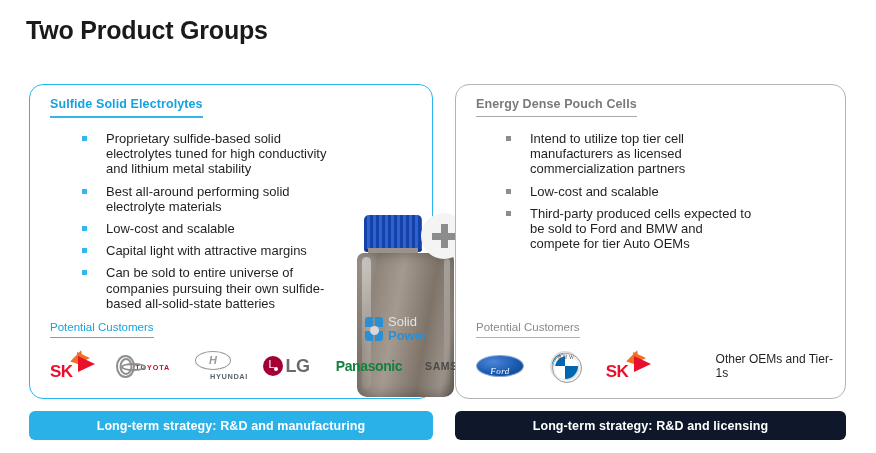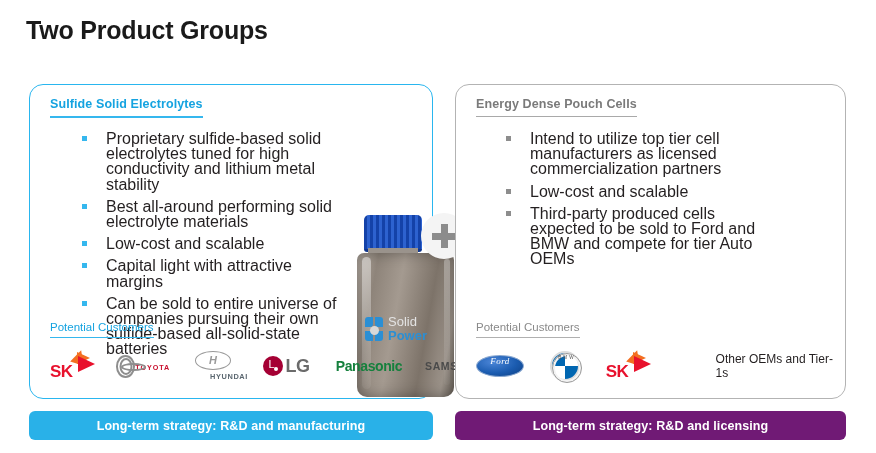--- a/index.html
+++ b/index.html
@@ -30,21 +30,21 @@
   }
   .card.left .card-head{left:20px;color:#15a3e0;border-bottom:2px solid #35b7ee;}
   .card.right .card-head{left:20px;color:#7a7a7a;border-bottom:1.4px solid #a9a9a9;}
 
   
   .bullets{position:absolute;top:46px;margin:0;padding:0;list-style:none;}
   .card.left .bullets{left:52px;width:262px;}
   .card.right .bullets{left:50px;width:250px;}
   .bullets li{
     position:relative;padding-left:24px;margin-bottom:7px;
-    font-size:16px;line-height:15.2px;color:#231f20;
+    font-size:13px;line-height:15.2px;color:#231f20;
   }
   .bullets li:before{
     content:"";position:absolute;left:0;top:5px;
     width:5px;height:5px;
   }
   .card.left .bullets li:before{background:#35b7ee;}
   .card.right .bullets li:before{background:#8d8d8d;}
 
   
   .pc-label{
@@ -93,21 +93,21 @@
   .pana span{font-size:14px;font-weight:bold;color:#15803d;letter-spacing:-0.4px;}
 
   
   .sams{width:64px;height:32px;}
   .sams span{font-size:10.5px;font-weight:bold;color:#4a4a4a;letter-spacing:0.6px;}
 
   
   .ford{width:48px;height:26px;}
   .ford .oval2{width:46px;height:20px;border-radius:50%;
     background:radial-gradient(ellipse at 35% 30%, #4c86d8 0%, #1b5cb0 55%, #0d3e82 100%);
-    border:1.4px solid #8aa8d0;display:flex;align-items:flex-start;justify-content:center;}
+    border:1.4px solid #8aa8d0;display:flex;align-items:flex-end;justify-content:center;}
   .ford .oval2 span{font-size:9px;color:#fff;font-style:italic;font-family:"Liberation Serif", serif;letter-spacing:0.4px;}
 
   
   .bmw{width:34px;height:34px;}
   .bmw .roundel{width:30px;height:30px;border-radius:50%;border:2.4px solid #dcdcdc;
     background:conic-gradient(#ffffff 0deg 90deg,#0066b1 90deg 180deg,#ffffff 180deg 270deg,#0066b1 270deg 360deg);
     position:relative;box-sizing:border-box;}
   .bmw .roundel:after{content:"";position:absolute;inset:-2.4px;border-radius:50%;border:4px solid #ffffff00;
     box-shadow:inset 0 0 0 3.6px #1a1a1a00;}
   .bmw .ring{position:absolute;left:0;top:0;width:30px;height:30px;border-radius:50%;border:3.4px solid #f3f3f3;box-sizing:border-box;}
@@ -142,21 +142,21 @@
   
   .plus-wrap{position:absolute;left:421px;top:213px;width:46px;height:46px;border-radius:50%;background:#f4f4f4;
     display:flex;align-items:center;justify-content:center;}
   .plus-wrap .ph{position:absolute;width:24px;height:7px;background:#8c8c8c;}
   .plus-wrap .pv{position:absolute;width:7px;height:24px;background:#8c8c8c;}
 
   
   .banner{position:absolute;top:411px;height:29px;border-radius:6px;display:flex;align-items:center;justify-content:center;
     color:#fff;font-size:12.5px;font-weight:bold;letter-spacing:0.1px;box-sizing:border-box;}
   .banner.left{left:29px;width:404px;background:#29b1e8;}
-  .banner.right{left:455px;width:391px;background:#701a75;}
+  .banner.right{left:455px;width:391px;background:#0f172a;}
 </style>
 </head>
 <body>
 
 <div class="slide">
 
   <div class="page-title">Two Product Groups</div>
 
   <div class="card left">
     <div class="card-head">Sulfide Solid Electrolytes</div>

